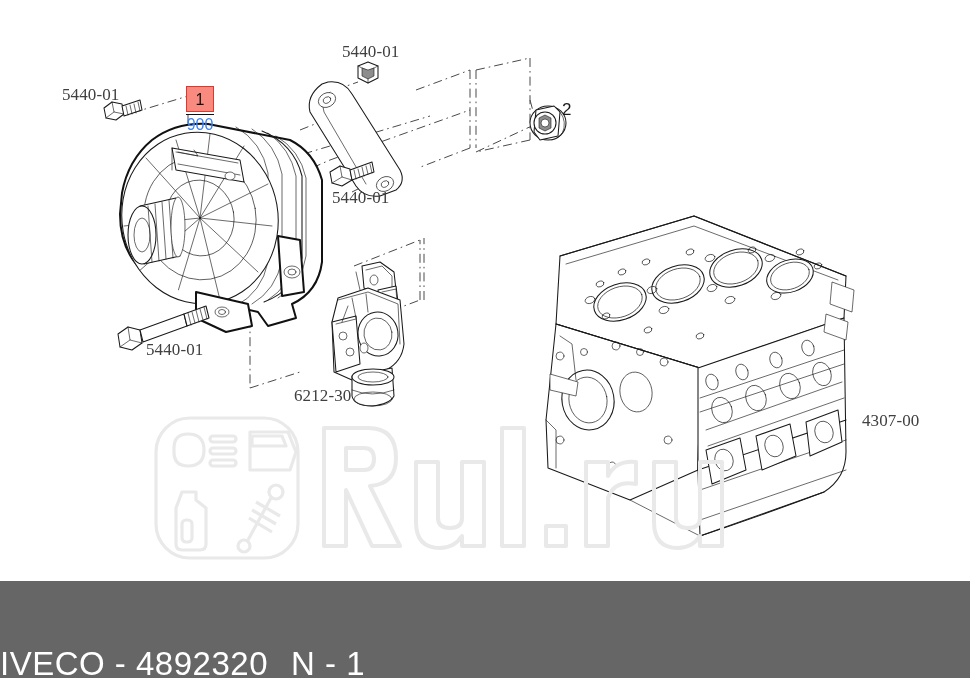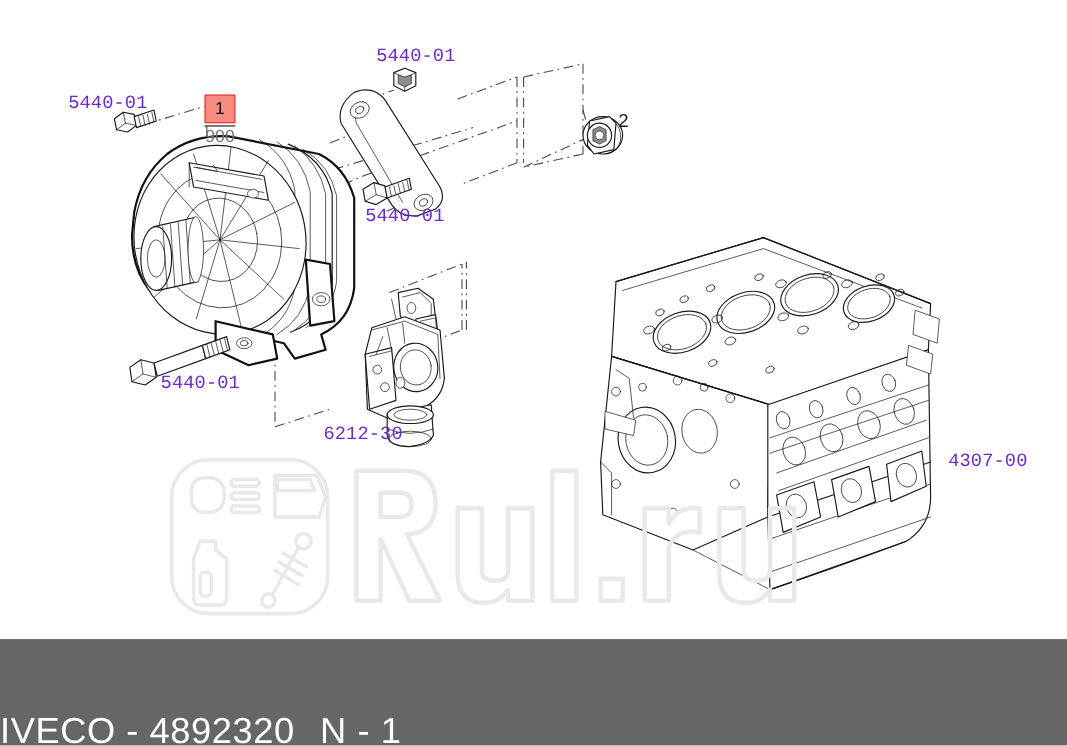--- a/index.html
+++ b/index.html
@@ -25,23 +25,23 @@
     width: 970px;
     height: 581px;
     background: #ffffff;
   }
   #diagram svg {
     display: block;
   }
   
   .lbl {
     position: absolute;
-    font-family: Liberation Mono, monospace;
+    font-family: Liberation Serif, serif;
     font-size: 17px;
-    color: #6d28d9;
+    color: #404040;
     white-space: nowrap;
     letter-spacing: 0.1px;
   }
   
   .idx-wrap {
     position: absolute;
     text-align: center;
   }
   .idx-box {
     width: 28px;
@@ -54,21 +54,21 @@
     text-align: center;
     box-sizing: border-box;
   }
   .idx-under {
     width: 28px;
     border-top: 1.6px solid #111111;
     margin-top: 2px;
   }
   .idx-sub {
     font-size: 16px;
-    color: #737373;
+    color: #3b82f6;
     text-align: center;
     width: 28px;
     line-height: 19px;
   }
   .item-num {
     position: absolute;
     font-size: 17px;
     color: #1a1a1a;
   }
   

